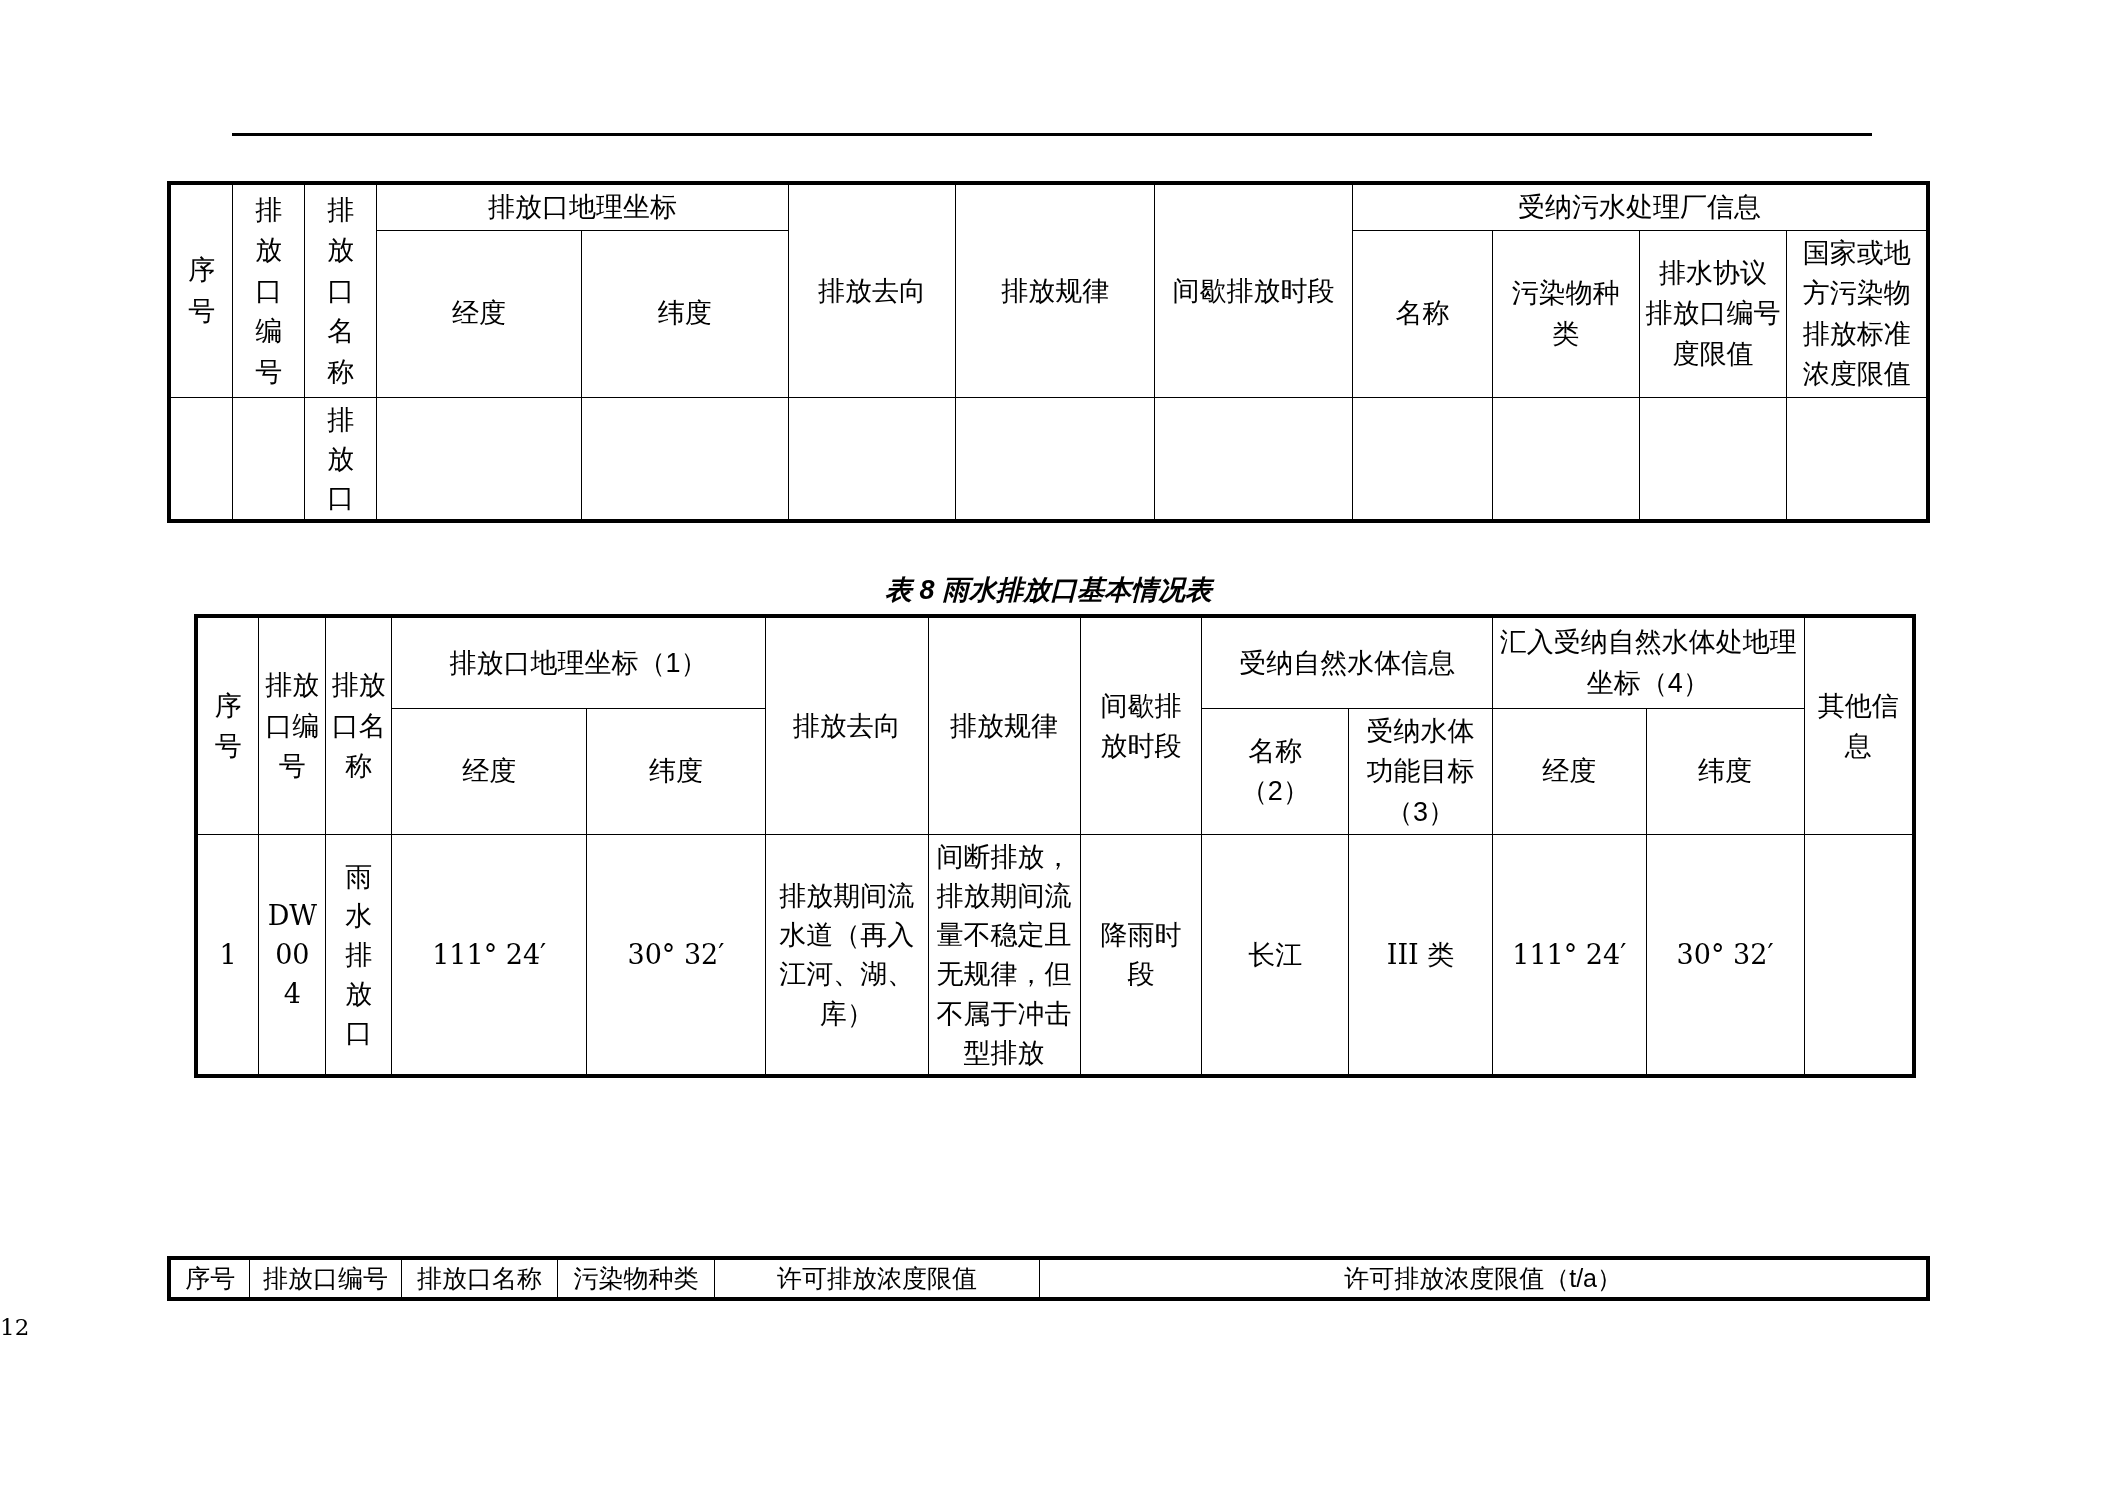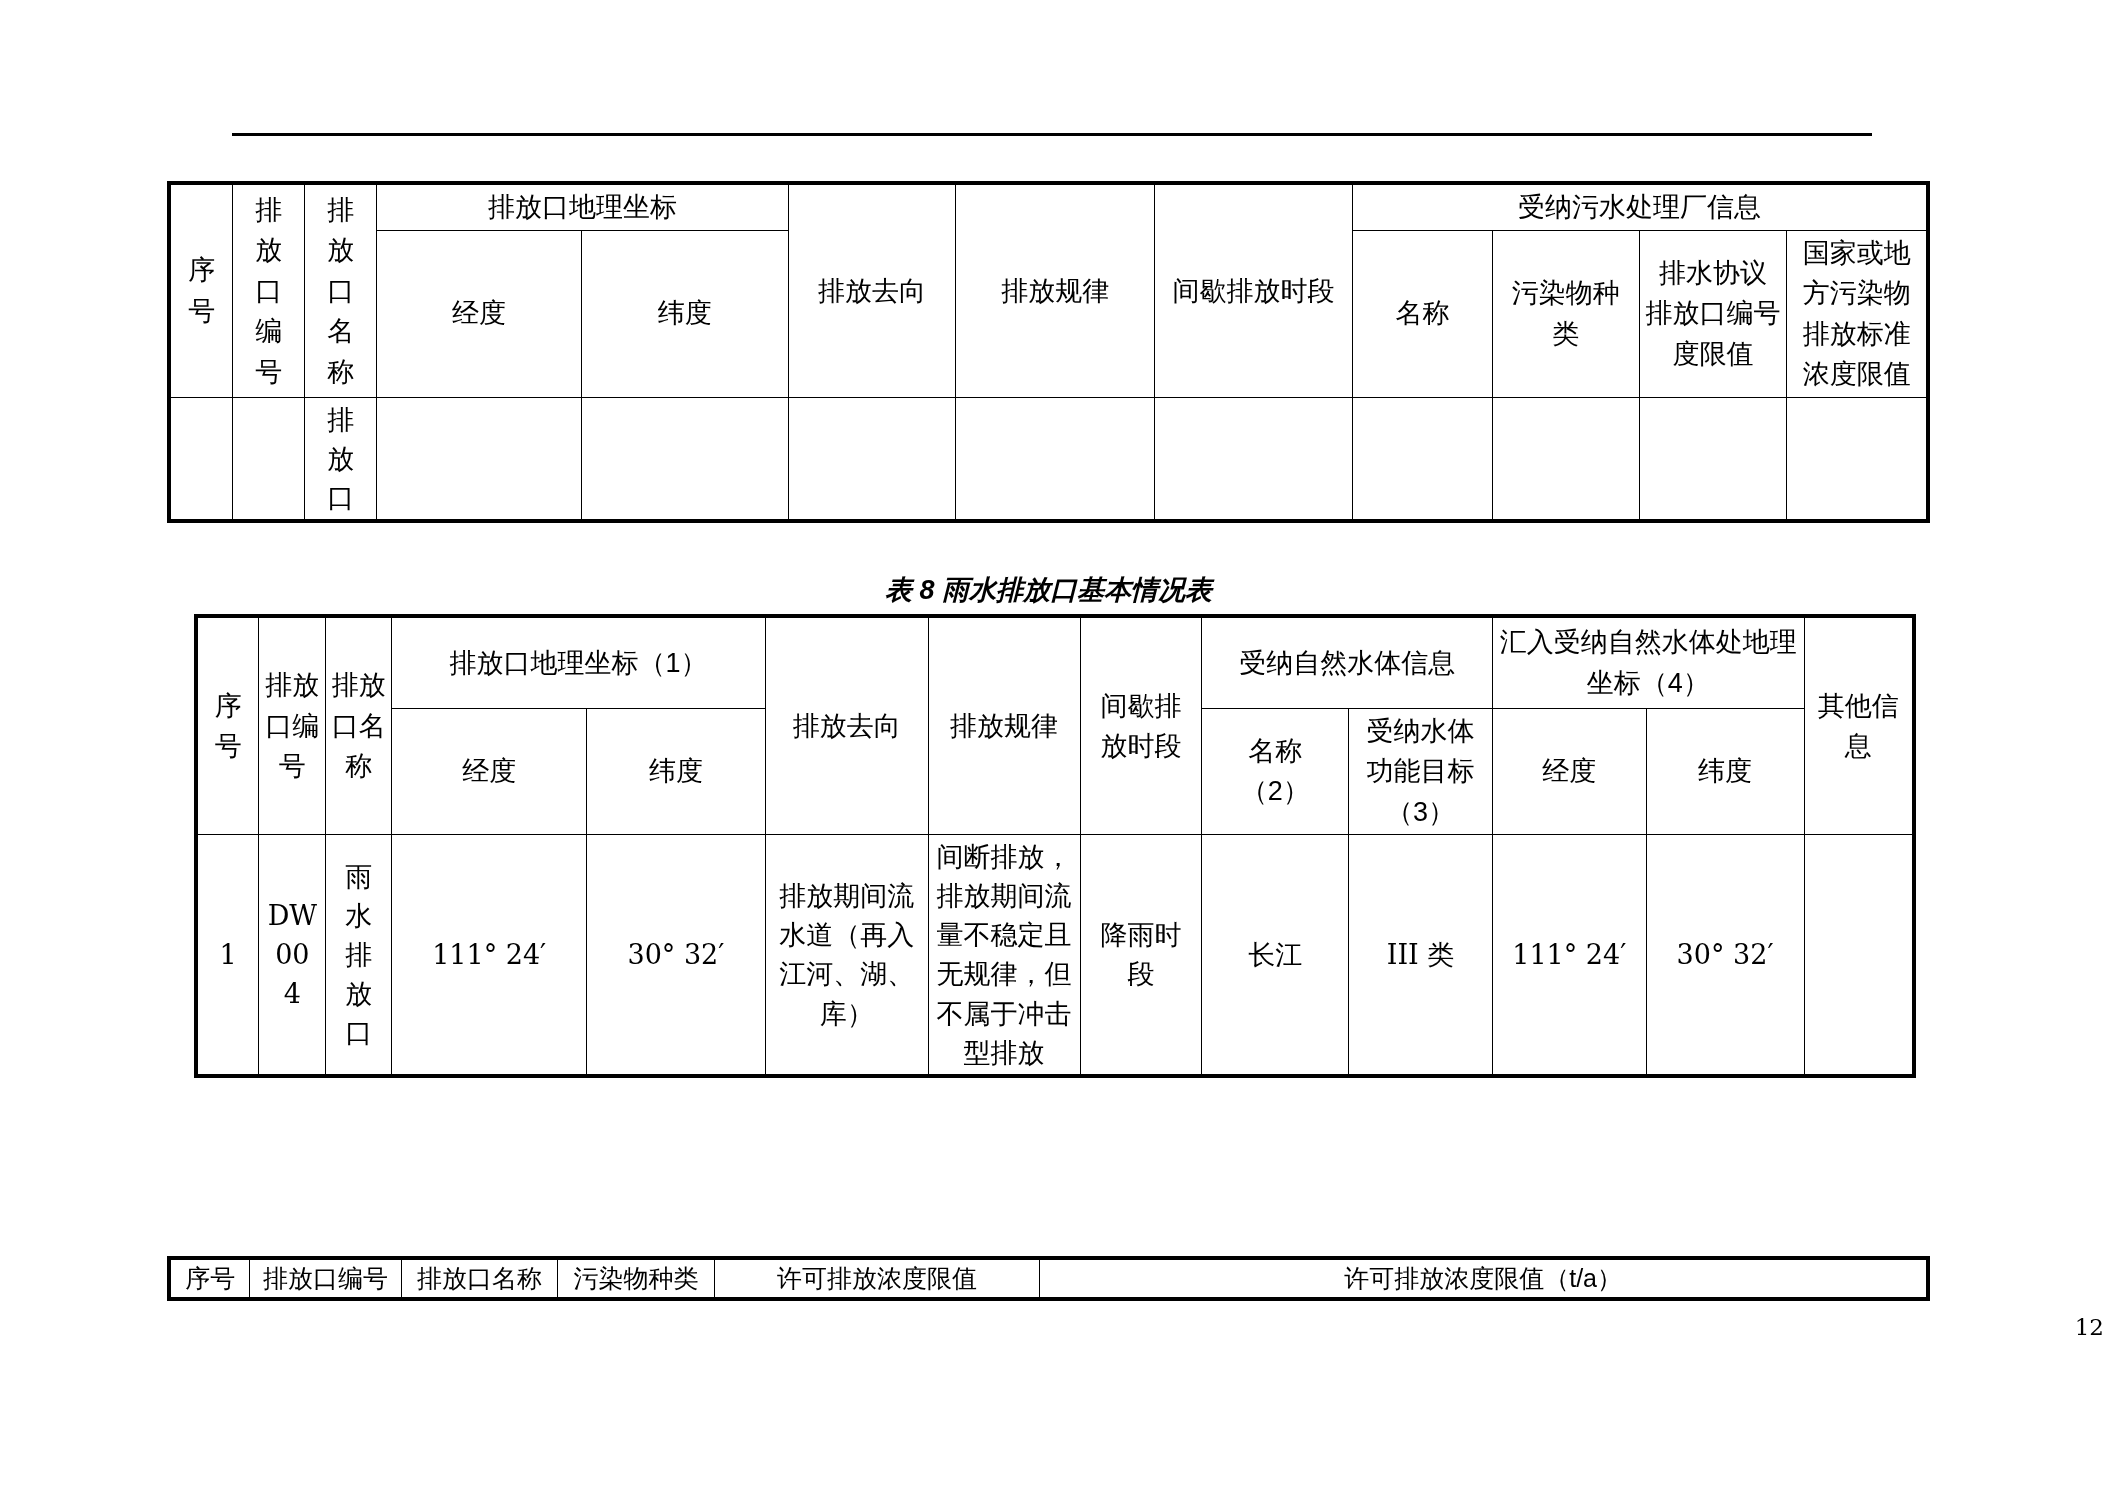--- a/index.html
+++ b/index.html
@@ -32,21 +32,21 @@
     position:absolute;left:167px;width:1763px;text-align:center;
     font-size:27px;font-weight:bold;line-height:40px;height:40px;
   }
   .cap8{top:570px;font-style:italic;}
   .cap9{top:1208px;}
   .section-heading{
     position:absolute;left:244px;top:1104px;
     font-size:34px;font-weight:bold;line-height:56px;
   }
   .pagenum{
-    position:absolute;left:0;top:1314px;width:2104px;text-align:right;
+    position:absolute;left:0;top:1314px;width:2104px;text-align:left;
     font-family:"DejaVu Serif","Liberation Serif",serif;font-size:23px;
   }
 </style>
 </head>
 <body>
 
 <div class="page">
 
   <div class="header-rule"></div>
 

